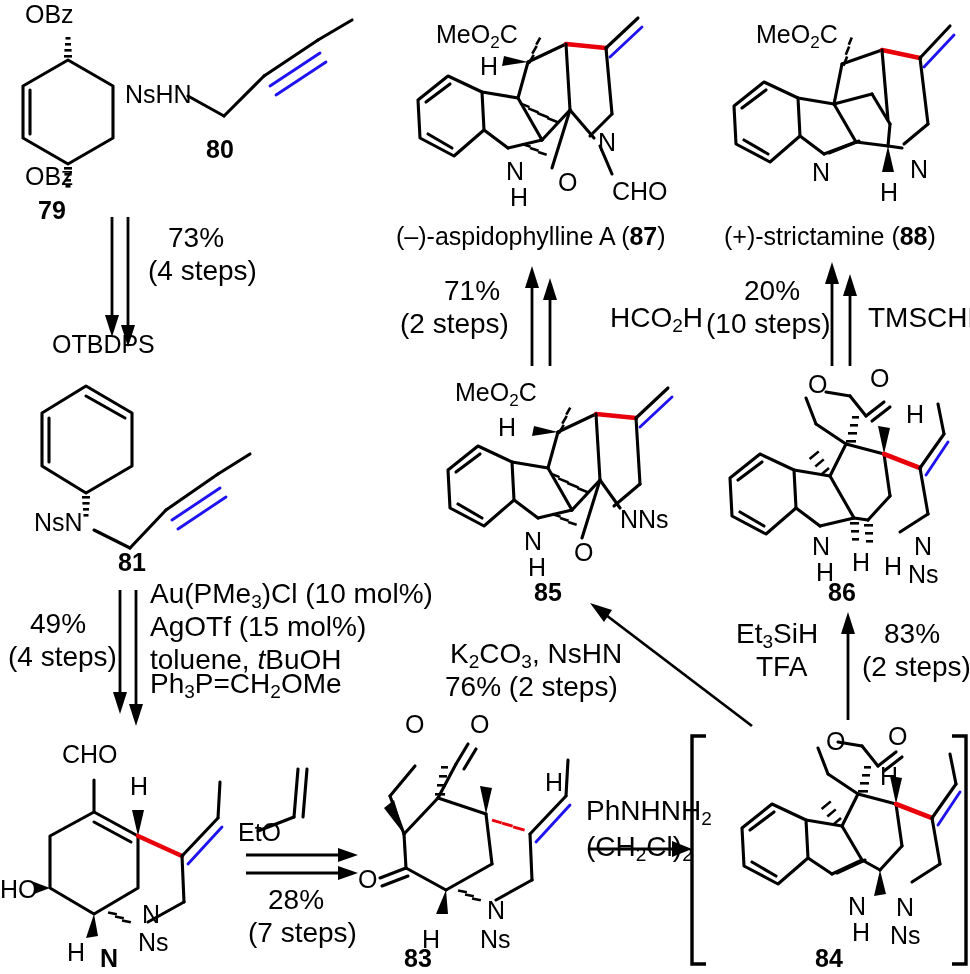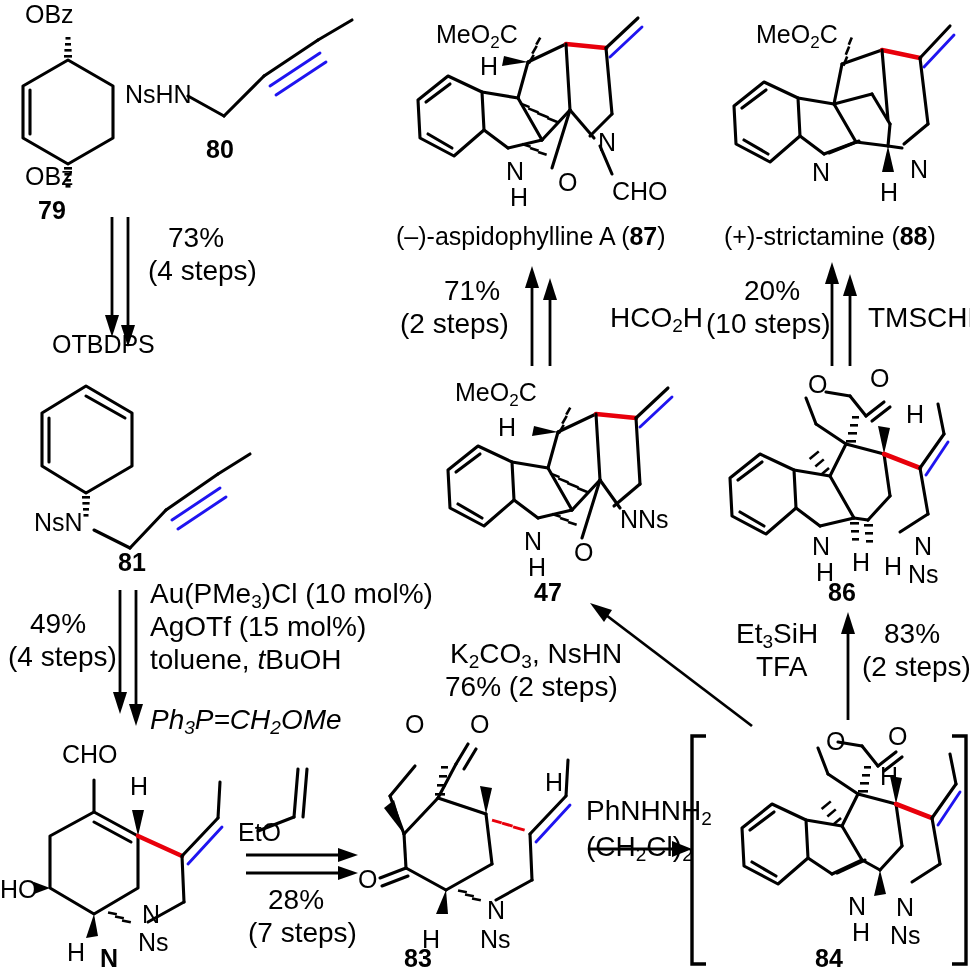--- a/index.html
+++ b/index.html
@@ -106,21 +106,21 @@
   <path class="arwh" d="M12,126 L5,104 L19,104 Z"></path>
   <path class="arw" d="M28,2 L28,124"></path>
   <path class="arwh" d="M28,138 L21,116 L35,116 Z"></path>
 </svg>
 <div class="lbl cond" style="left:30px;top:608px;">49%</div>
 <div class="lbl cond" style="left:8px;top:641px;">(4 steps)</div>
 
 <div class="lbl cond" style="left:150px;top:578px;"><span>Au(PMe</span><sub>3</sub><span>)Cl (10 mol%)</span></div>
 <div class="lbl cond" style="left:150px;top:611px;">AgOTf (15 mol%)</div>
 <div class="lbl cond" style="left:150px;top:644px;"><span>toluene, </span><span class="ital">t</span><span>BuOH</span></div>
-<div class="lbl cond" style="left:150px;top:704px;font-style:italic;"><span>Ph</span><sub>3</sub><span>P=CH</span><sub>2</sub><span>OMe</span></div>
+<div class="lbl cond" style="left:150px;top:668px;"><span>Ph</span><sub>3</sub><span>P=CH</span><sub>2</sub><span>OMe</span></div>
 
 <svg style="position:absolute;left:32px;top:770px;" width="215" height="180">
 
   <path class="bk" d="M62,42 L106,66 L106,118 L62,144 L18,118 L18,66 Z"></path>
   <path class="bk" d="M62,52 L99,72"></path>
 
   <path class="bk" d="M62,42 L62,10"></path>
 
   <path class="wdg" d="M18,118 L2,124 L2,112 Z"></path>
 
@@ -360,21 +360,21 @@
     <rect x="130" y="130" width="9" height="2.6" transform="rotate(18 134 131)"></rect>
     <rect x="138" y="134" width="9" height="2.6" transform="rotate(18 142 135)"></rect>
   </g>
 </svg>
 <div class="lbl atom" style="left:455px;top:378px;"><span>MeO</span><sub>2</sub><span>C</span></div>
 <div class="lbl atom" style="left:498px;top:413px;">H</div>
 <div class="lbl atom" style="left:524px;top:527px;">N</div>
 <div class="lbl atom" style="left:528px;top:553px;">H</div>
 <div class="lbl atom" style="left:574px;top:538px;">O</div>
 <div class="lbl atom" style="left:620px;top:505px;">NNs</div>
-<div class="lbl cmpd-num" style="left:534px;top:578px;">47</div>
+<div class="lbl cmpd-num" style="left:534px;top:578px;">85</div>
 
 <svg style="position:absolute;left:712px;top:380px;" width="250" height="200">
 
   <path class="bk" d="M18,98 L48,74 L82,90 L84,128 L54,154 L20,136 Z"></path>
   <path class="bk" d="M26,100 L50,82"></path>
   <path class="bk" d="M28,132 L52,146"></path>
 
   <path class="bk" d="M82,90 L118,96"></path>
   <path class="bk" d="M84,128 L108,146"></path>
   <path class="bk" d="M108,146 L142,138"></path>

